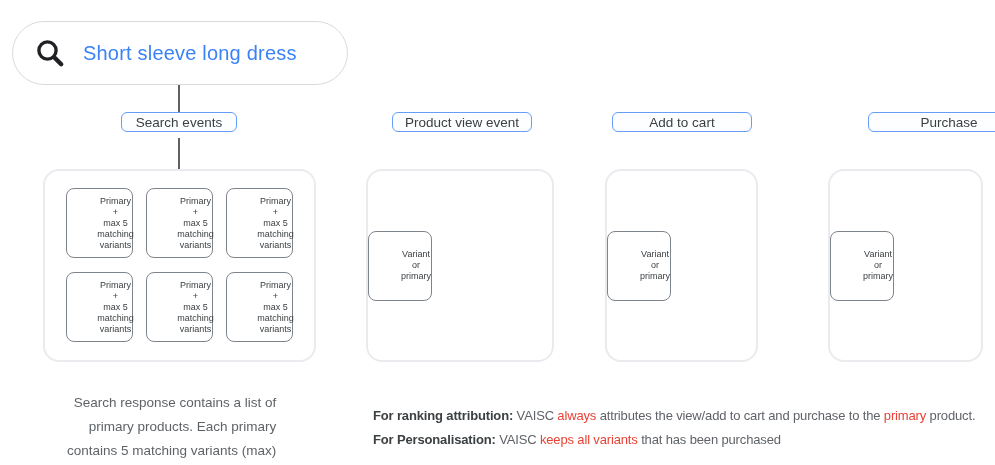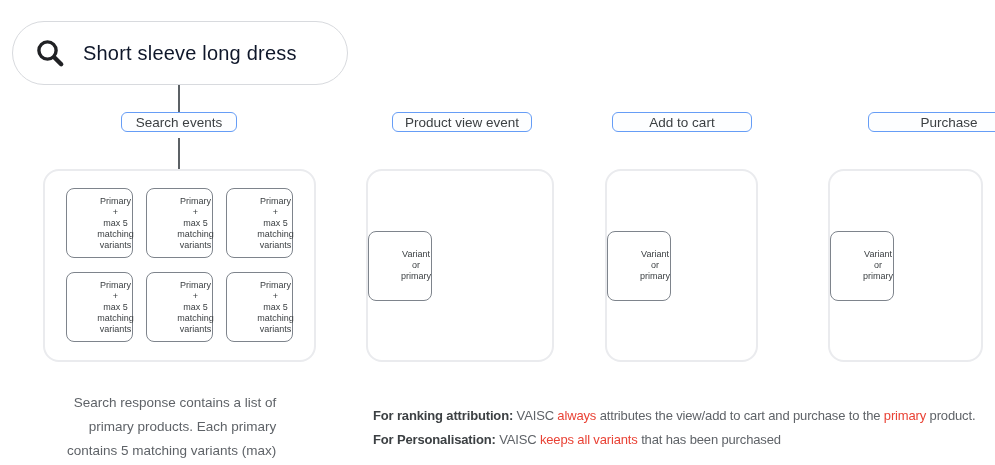--- a/index.html
+++ b/index.html
@@ -14,21 +14,21 @@
   
   .search-pill {
     position:absolute; left:12px; top:21px;
     width:336px; height:64px;
     border:1.5px solid #d8dade; border-radius:33px;
     background:#fff;
     display:flex; align-items:center;
     padding-left:22px; gap:18px;
   }
   .search-pill .query {
-    font-size:20px; color:#0f172a; letter-spacing:0.2px;
+    font-size:20px; color:#3b82f6; letter-spacing:0.2px;
   }
 
   
   .connector {
     position:absolute; left:178px; width:1.5px; background:#5c6165;
   }
   .conn-top { top:85px; height:27px; }
   .conn-bottom { top:138px; height:31px; }
 
   

